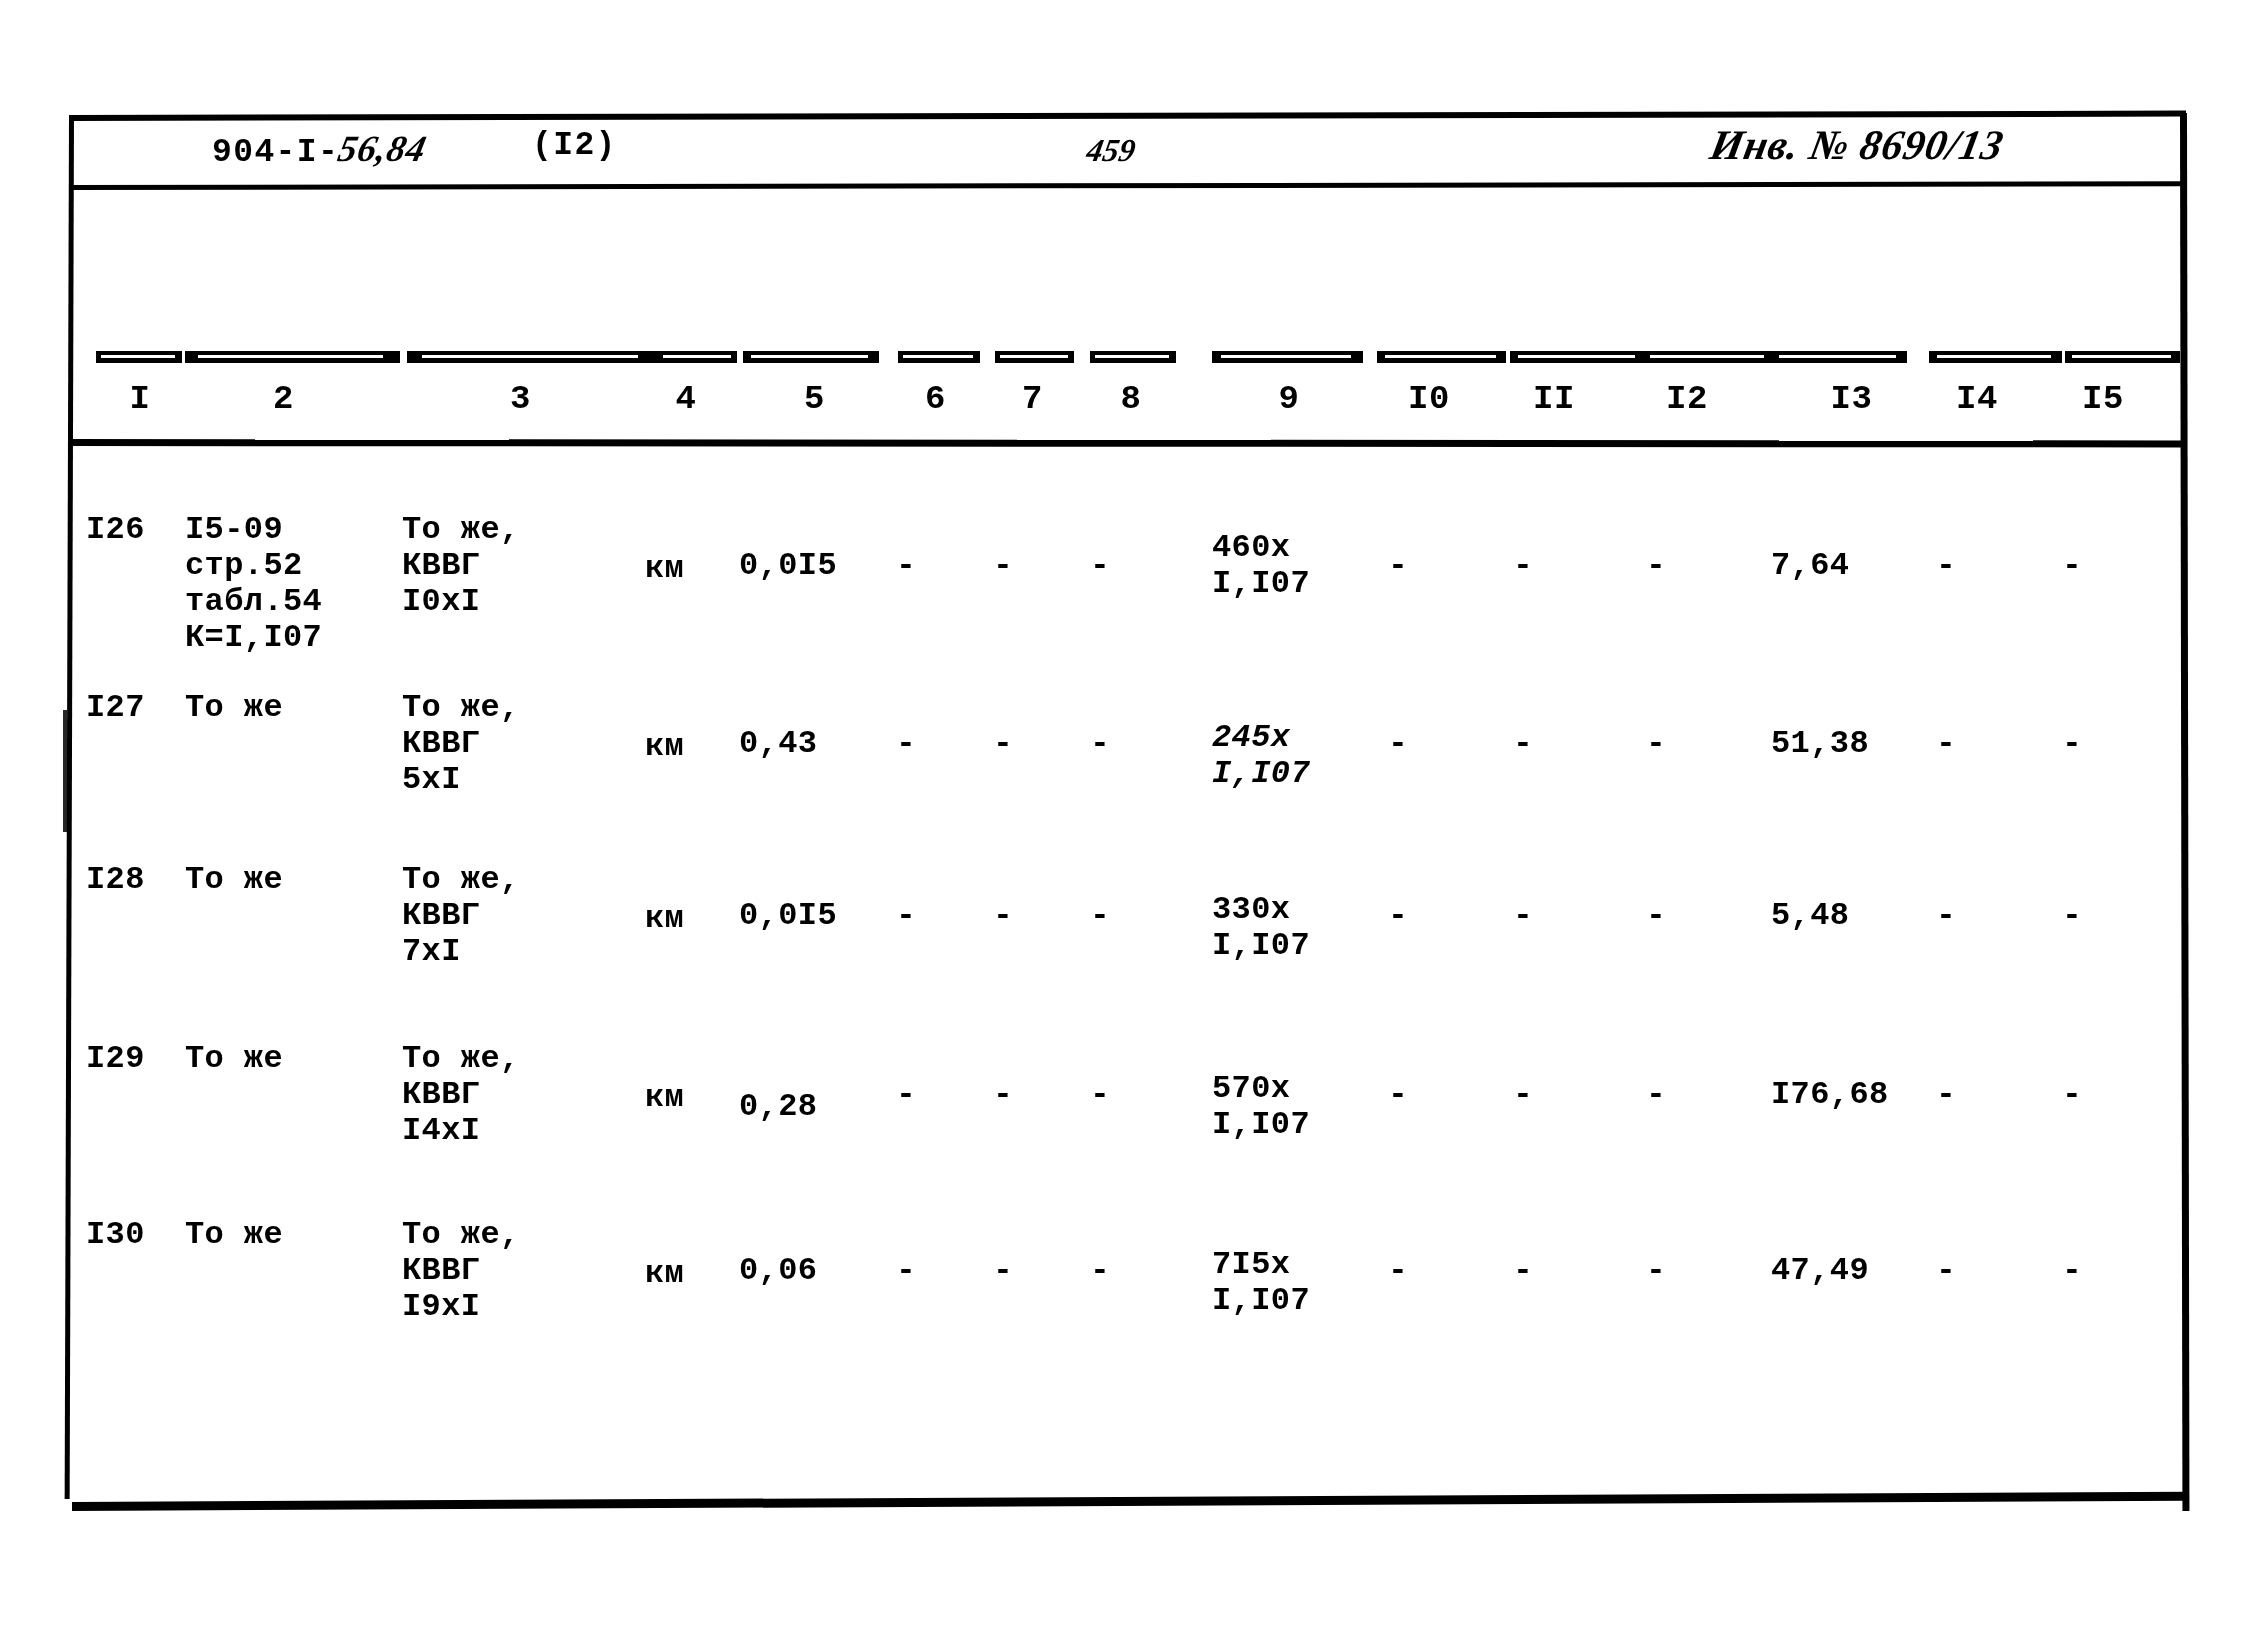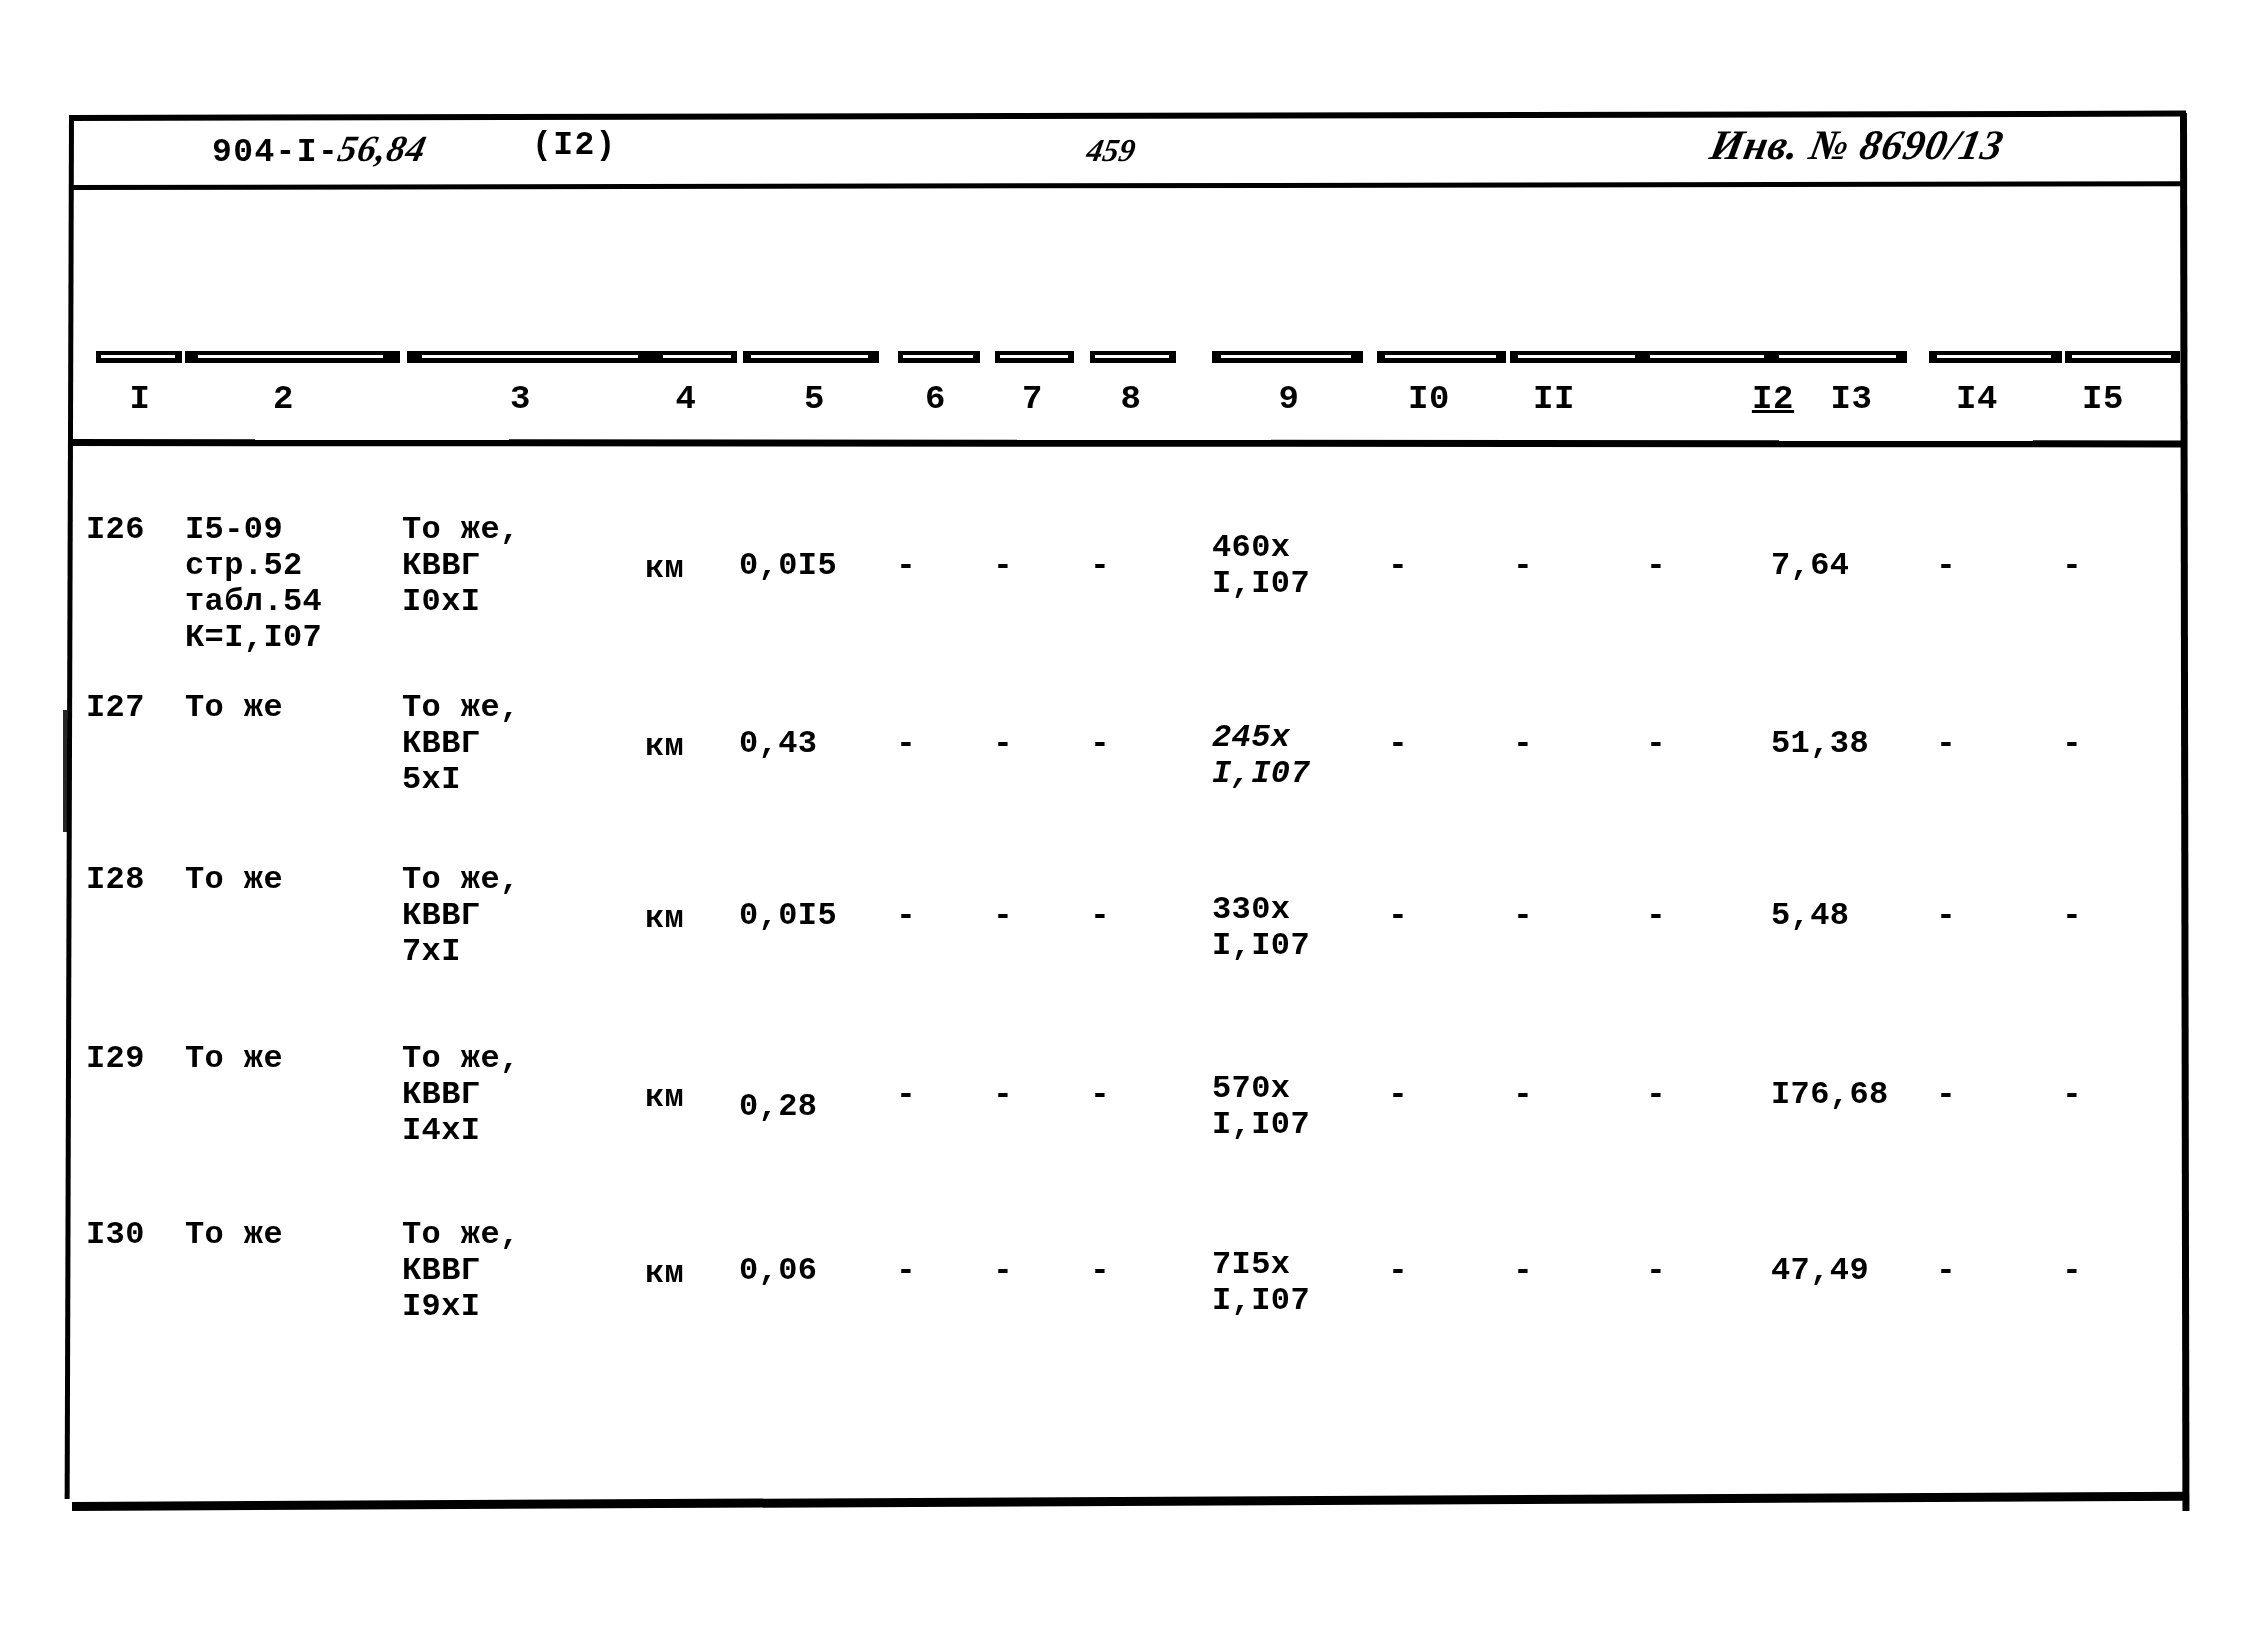--- a/index.html
+++ b/index.html
@@ -276,21 +276,21 @@
       <div class="col-num" style="left: 185px; width: 197px;">2</div>
       <div class="col-num" style="left: 402px; width: 237px;">3</div>
       <div class="col-num" style="left: 645px; width: 82px;">4</div>
       <div class="col-num" style="left: 739px; width: 151px;">5</div>
       <div class="col-num" style="left: 896px; width: 79px;">6</div>
       <div class="col-num" style="left: 993px; width: 79px;">7</div>
       <div class="col-num" style="left: 1090px; width: 82px;">8</div>
       <div class="col-num" style="left: 1212px; width: 154px;">9</div>
       <div class="col-num" style="left: 1388px; width: 82px;">I0</div>
       <div class="col-num" style="left: 1513px; width: 82px; text-align: center;">II</div>
-      <div class="col-num" style="left: 1732px; width: 82px; text-decoration: underline;">I2</div>
+      <div class="col-num" style="left: 1646px; width: 82px;">I2</div>
       <div class="col-num" style="left: 1771px; width: 161px;">I3</div>
       <div class="col-num" style="left: 1936px; width: 82px;">I4</div>
       <div class="col-num" style="left: 2062px; width: 82px;">I5</div>
     </div>
 
   <div id="table-body">
       <div class="data-row" style="top: 66px;">
         <div class="cell" style="left: 86px; width: 108px; top: 0px;"><div class="stack">I26</div></div>
         <div class="cell" style="left: 185px; width: 197px; top: 0px;"><div class="stack">I5-09</div><div class="stack">стр.52</div><div class="stack">табл.54</div><div class="stack">К=I,I07</div></div>
         <div class="cell" style="left: 402px; width: 237px; top: 0px;"><div class="stack">То же,</div><div class="stack">КВВГ</div><div class="stack">I0xI</div></div>

